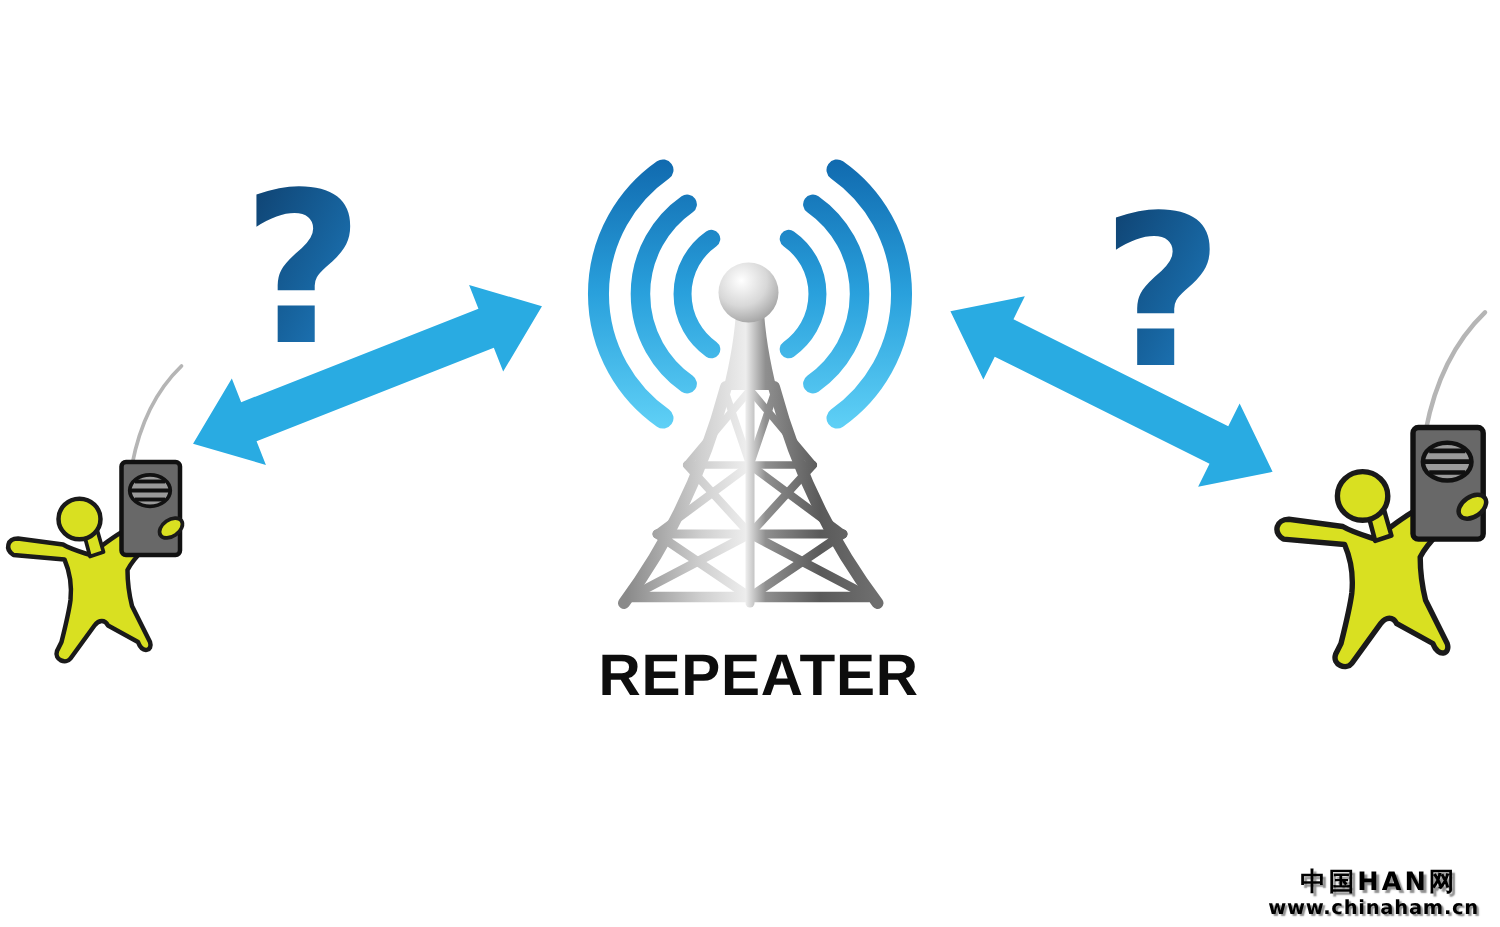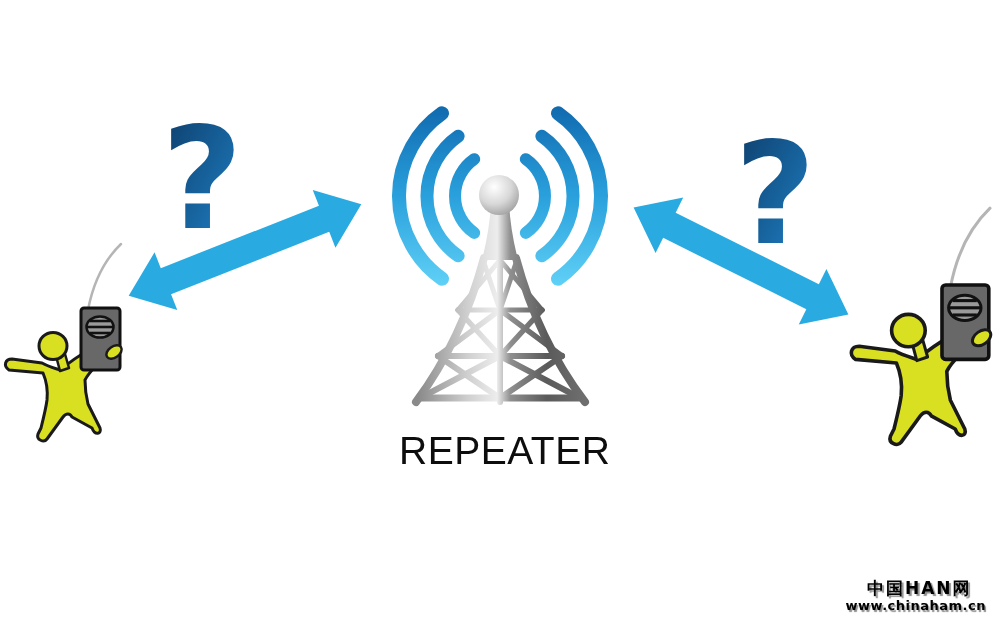--- a/index.html
+++ b/index.html
@@ -4,21 +4,21 @@
 <style>
   html,body{margin:0;padding:0;background:#fff;}
   #stage{
     position:relative;width:1000px;height:618px;background:#ffffff;
     overflow:hidden;font-family:"Liberation Sans",sans-serif;
   }
   #diagram-svg{position:absolute;left:0;top:0;width:1000px;height:618px;}
   .repeater-label{
     position:absolute;left:399px;top:429px;width:202px;
     font-family:"Liberation Sans",sans-serif;
-    font-weight:normal;font-size:39px;letter-spacing:0.5px;
+    font-weight:bold;font-size:39px;letter-spacing:0.5px;
     color:#0d0d0d;white-space:nowrap;text-align:center;
   }
   .watermark{
     position:absolute;right:14px;bottom:5px;
     display:flex;flex-direction:column;align-items:center;
     font-family:"DejaVu Sans",sans-serif;color:#000;
   }
   .watermark .wm-line1{
     font-size:17px;font-weight:bold;letter-spacing:2px;line-height:19px;
     text-shadow:2px 2px 1px #8f8f8f;

